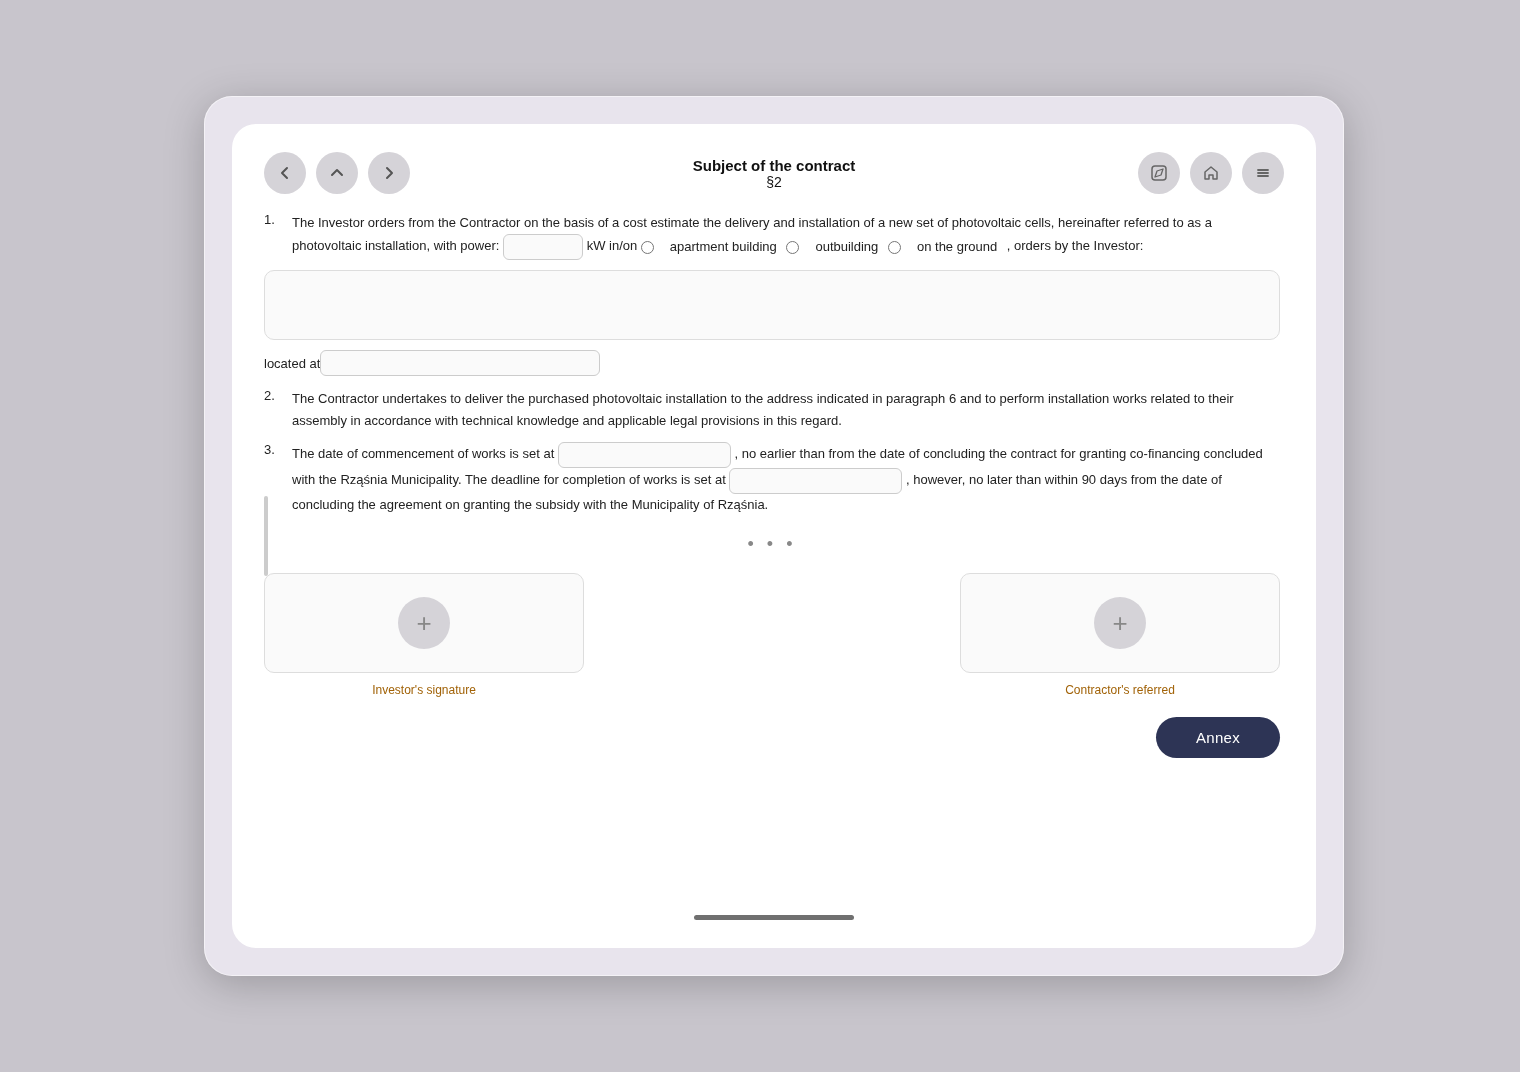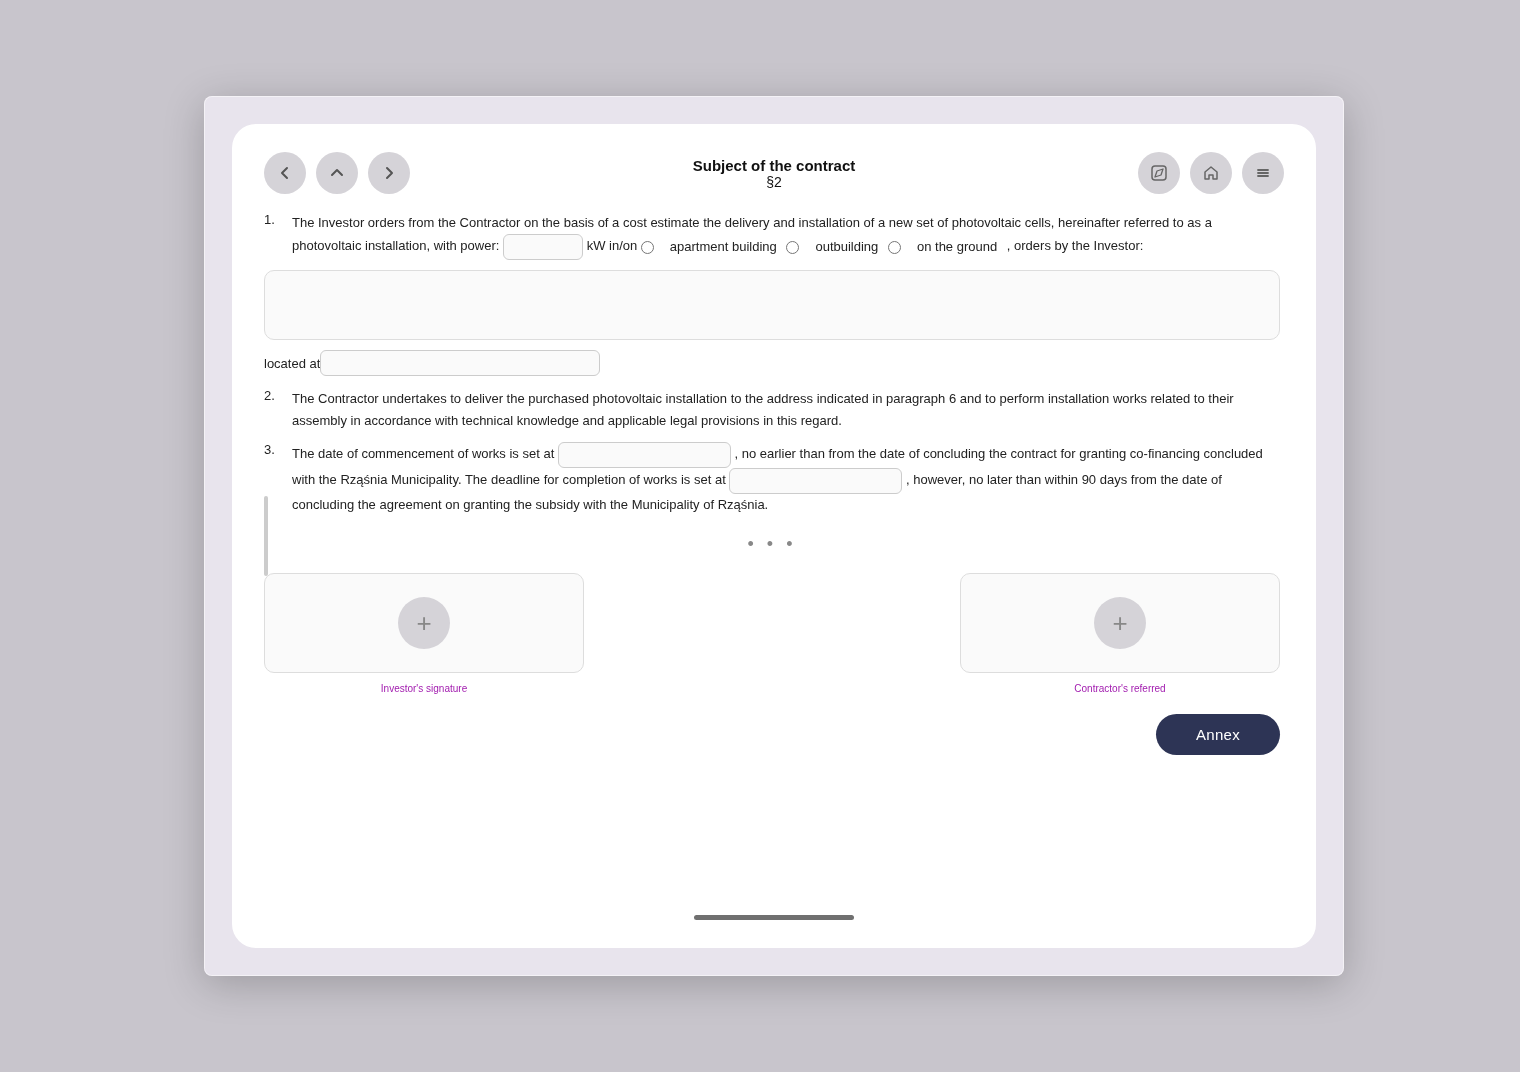--- a/index.html
+++ b/index.html
@@ -6,21 +6,21 @@
     body {
       background: #c8c5cc;
       display: flex;
       align-items: center;
       justify-content: center;
       min-height: 100vh;
       font-family: -apple-system, BlinkMacSystemFont, 'Segoe UI', Helvetica, Arial, sans-serif;
     }
     .device-frame {
       background: #e8e4ed;
-      border-radius: 8px;
+      border-radius: 28px;
       padding: 28px;
       width: 1140px;
       min-height: 880px;
       box-shadow: 0 8px 40px rgba(0,0,0,0.22), inset 0 0 0 1px rgba(255,255,255,0.5);
       position: relative;
       display: flex;
       flex-direction: column;
       margin-left: 28px;
     }
     .screen {
@@ -193,22 +193,22 @@
       border-radius: 50%;
       background: #d5d3d8;
       display: flex;
       align-items: center;
       justify-content: center;
       font-size: 26px;
       color: #888;
       cursor: pointer;
     }
     .sig-label {
-      font-size: 10px;
-      color: #a21caf;
+      font-size: 12px;
+      color: #a16207;
     }
     .sig-spacer {
       flex: 1;
     }
     
     .save-row {
       display: flex;
       justify-content: flex-end;
       margin-top: 20px;
     }

